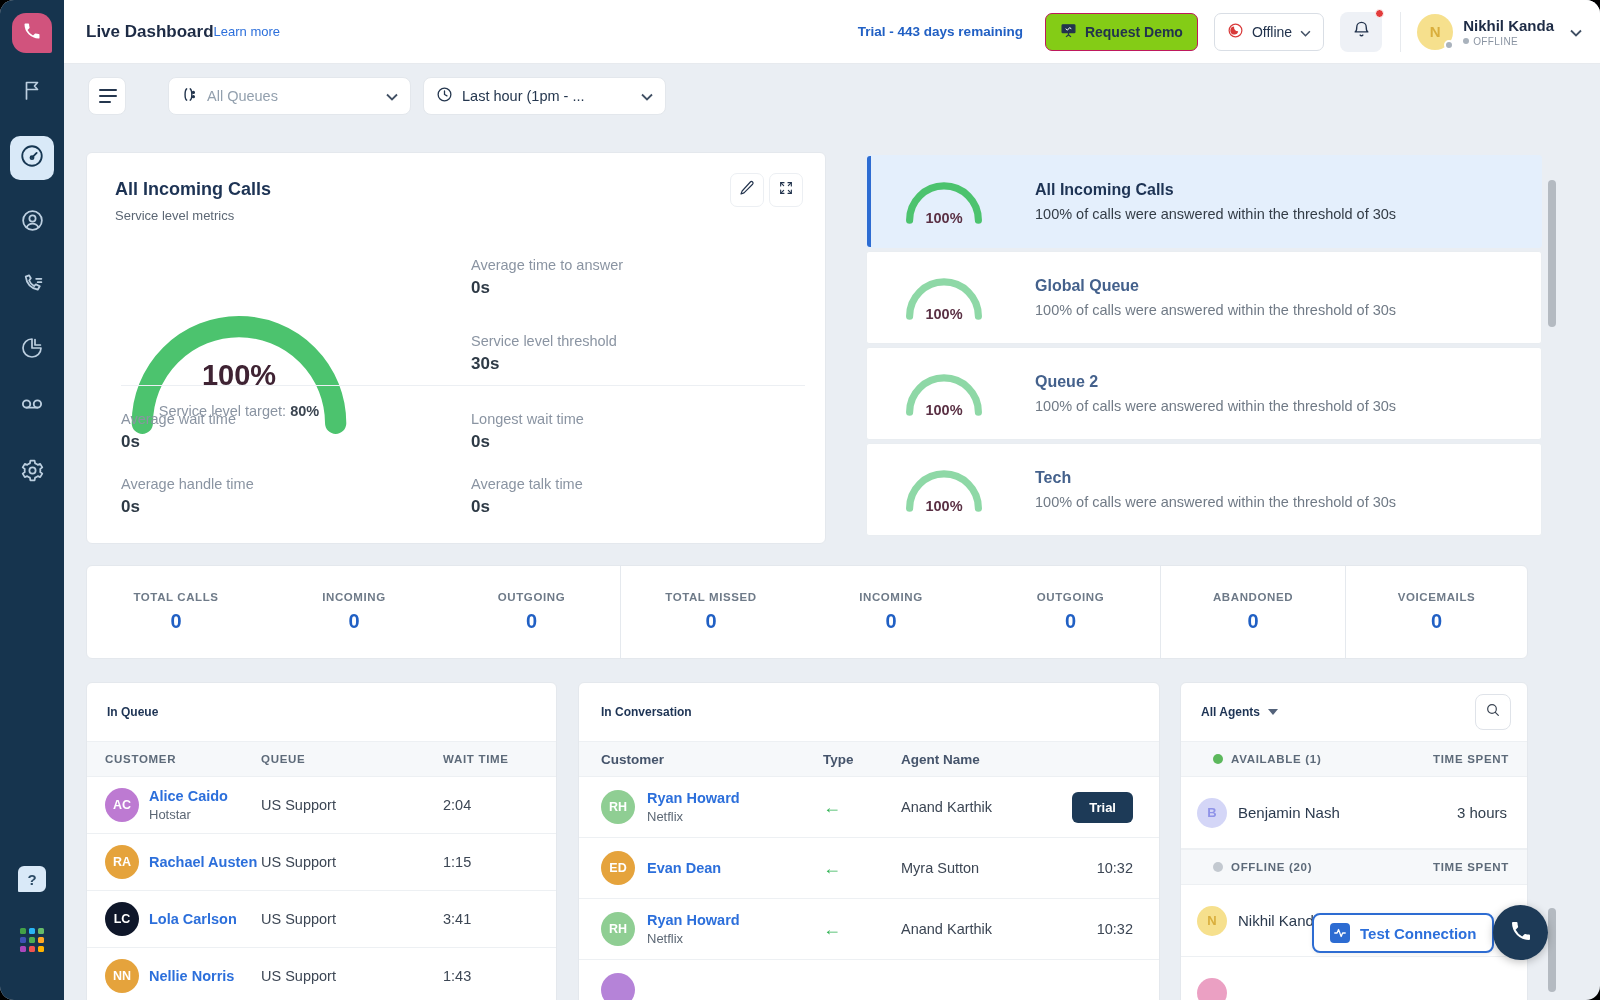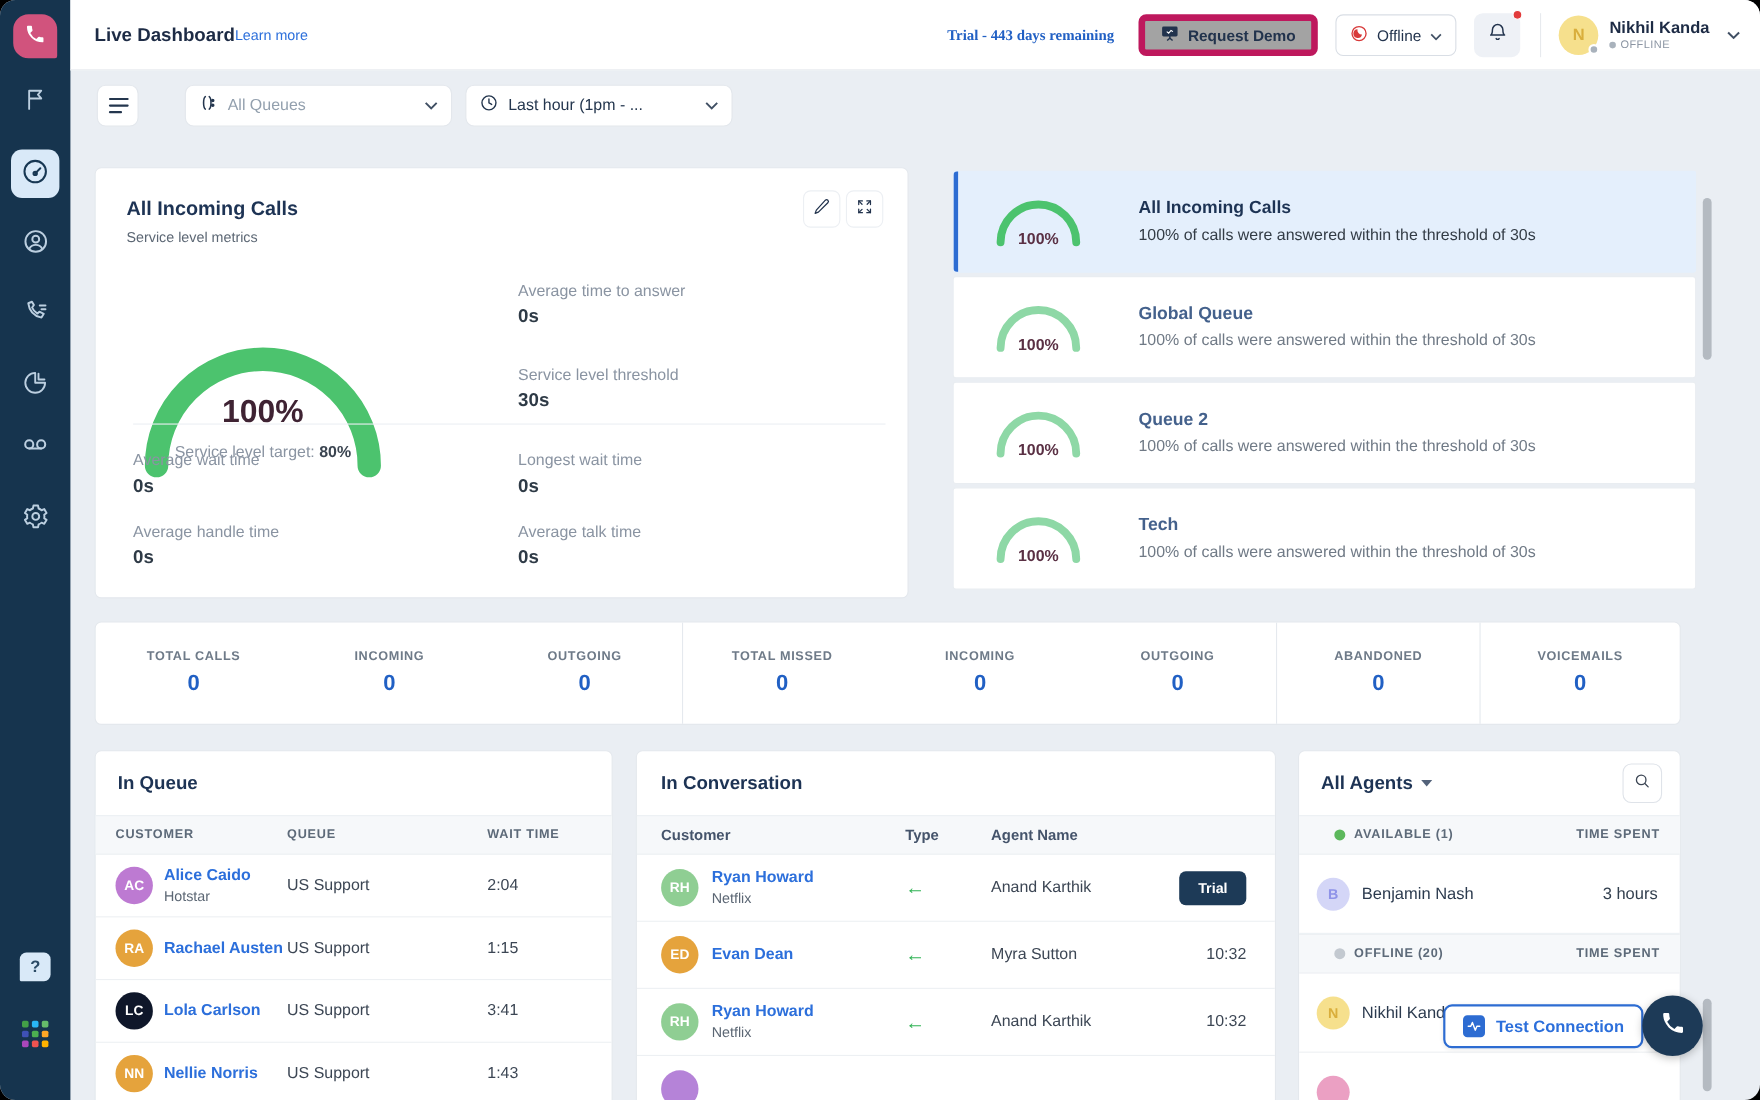--- a/index.html
+++ b/index.html
@@ -22,23 +22,23 @@
   .app-grid { position:absolute; left:20px; top:928px; width:26px; display:grid;
               grid-template-columns:repeat(3,6px); gap:3px; }
   .app-grid span { width:6px; height:6px; border-radius:1.5px; display:block; }
 
   
   .topbar { position:absolute; left:64px; top:0; width:1536px; height:64px; background:#fff;
             border-bottom:1px solid #e7eaee; display:flex; align-items:center; padding:0 18px 0 22px; }
   .page-title { font-size:17px; font-weight:bold; color:#1d2b45; }
   .learn-more { font-size:13px; color:#2c6fdb; cursor:pointer; }
   .topbar .spacer { flex:1; }
-  .trial-text { font-size:13.5px; font-weight:bold; color:#2160c4; margin-right:22px;font-family:Liberation Serif, serif; }
-  .btn-outline { display:flex; align-items:center; gap:8px; height:38px; padding:0 14px; background:#a3a3a3;
-                 border:6px solid #be185d; border-radius:7px; font-size:14px; font-weight:bold; color:#22334d;
+  .trial-text { font-size:13.5px; font-weight:bold; color:#2160c4; margin-right:22px; }
+  .btn-outline { display:flex; align-items:center; gap:8px; height:38px; padding:0 14px; background:#84cc16;
+                 border:1px solid #be185d; border-radius:7px; font-size:14px; font-weight:bold; color:#22334d;
                  cursor:pointer; }
   .status-select { display:flex; align-items:center; gap:8px; height:38px; padding:0 12px; background:#fff;
                    border:1px solid #d9dee5; border-radius:7px; font-size:14px; color:#22334d; margin-left:16px; cursor:pointer; }
   .bell-wrap { position:relative; margin-left:16px; width:42px; height:40px; background:#eef1f6;
                border-radius:8px; display:flex; align-items:center; justify-content:center; cursor:pointer; }
   .bell-dot { position:absolute; top:-3px; right:-2px; width:9px; height:9px; background:#e23b3b;
               border-radius:50%; border:1.5px solid #fff; }
   .top-divider { width:1px; height:40px; background:#e7eaee; margin:0 16px 0 18px; }
   .user-chip { display:flex; align-items:center; gap:10px; cursor:pointer; }
   .avatar-n { position:relative; width:36px; height:36px; border-radius:50%; background:#f6e08d;
@@ -104,21 +104,21 @@
   .scroll-thumb { position:absolute; width:8px; background:#b4bac1; border-radius:4px; }
 
   
   .stats-card { left:86px; top:565px; width:1442px; height:94px; display:flex; }
   .stat-cell { display:flex; flex-direction:column; align-items:center; justify-content:center; gap:7px; }
   .stat-label { font-size:11.5px; font-weight:bold; color:#6e7a88; letter-spacing:.6px; }
   .stat-value { font-size:20px; font-weight:bold; color:#2160c4; }
   .stat-sep { width:1px; background:#e5e9ee; margin:0; }
 
   
-  .panel-title { font-size:17px; font-weight:bold; color:#1d3354; }
+  .panel-title { font-size:12px; font-weight:bold; color:#1d3354; }
   .thead { background:#f6f8fa; border-top:1px solid #edf0f3; border-bottom:1px solid #edf0f3;
            display:flex; align-items:center; height:36px; }
   .th-upper { font-size:11.5px; font-weight:bold; color:#5d6a79; letter-spacing:.7px; }
   .th-mixed { font-size:13.5px; font-weight:bold; color:#45546b; }
   .row { display:flex; align-items:center; border-bottom:1px solid #edf0f3; }
   .avatar { width:34px; height:34px; border-radius:50%; color:#fff; font-size:12.5px; font-weight:bold;
             display:flex; align-items:center; justify-content:center; flex:0 0 auto; }
   .link-name { font-size:14.5px; font-weight:bold; color:#2c6fdb; cursor:pointer; }
   .sub-company { font-size:13px; color:#5c6774; margin-top:3px; }
   .cell-plain { font-size:14.5px; color:#3c4654; }

